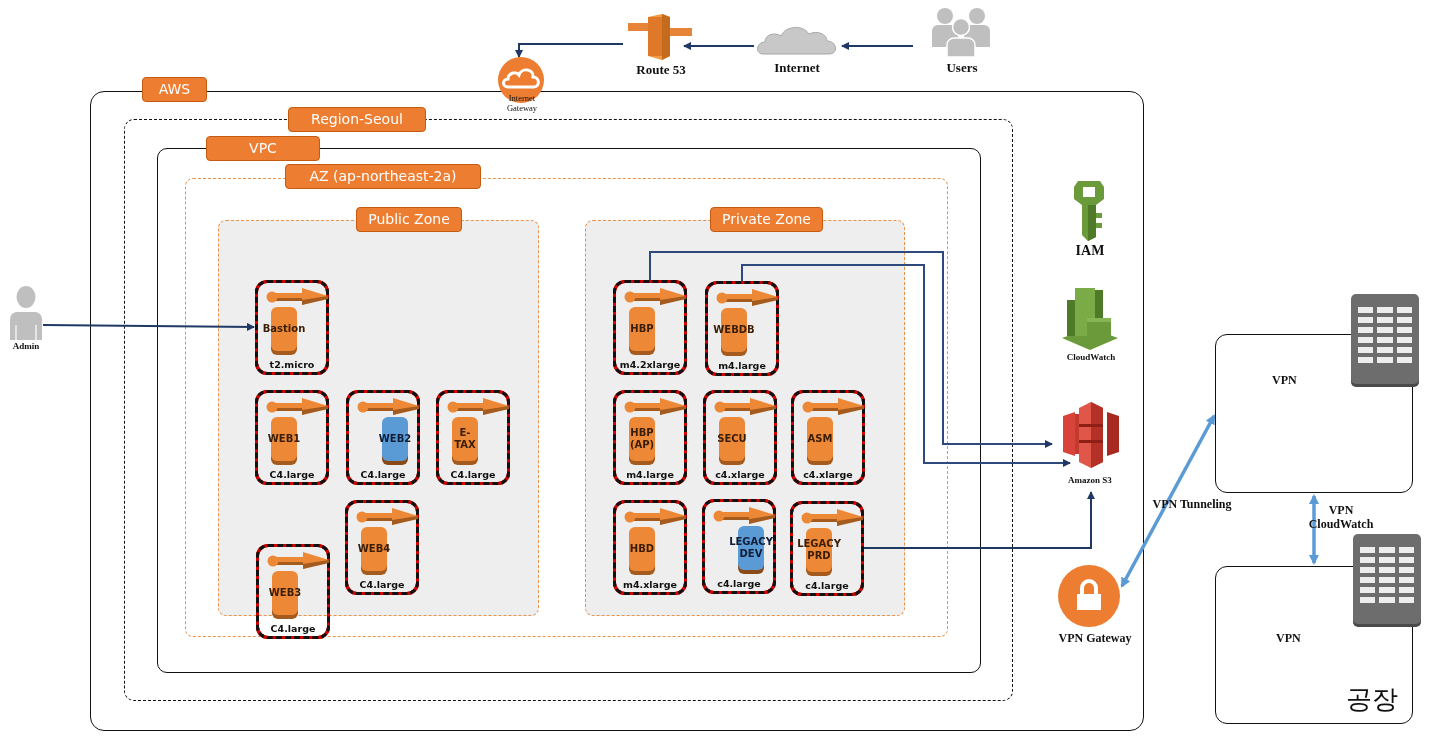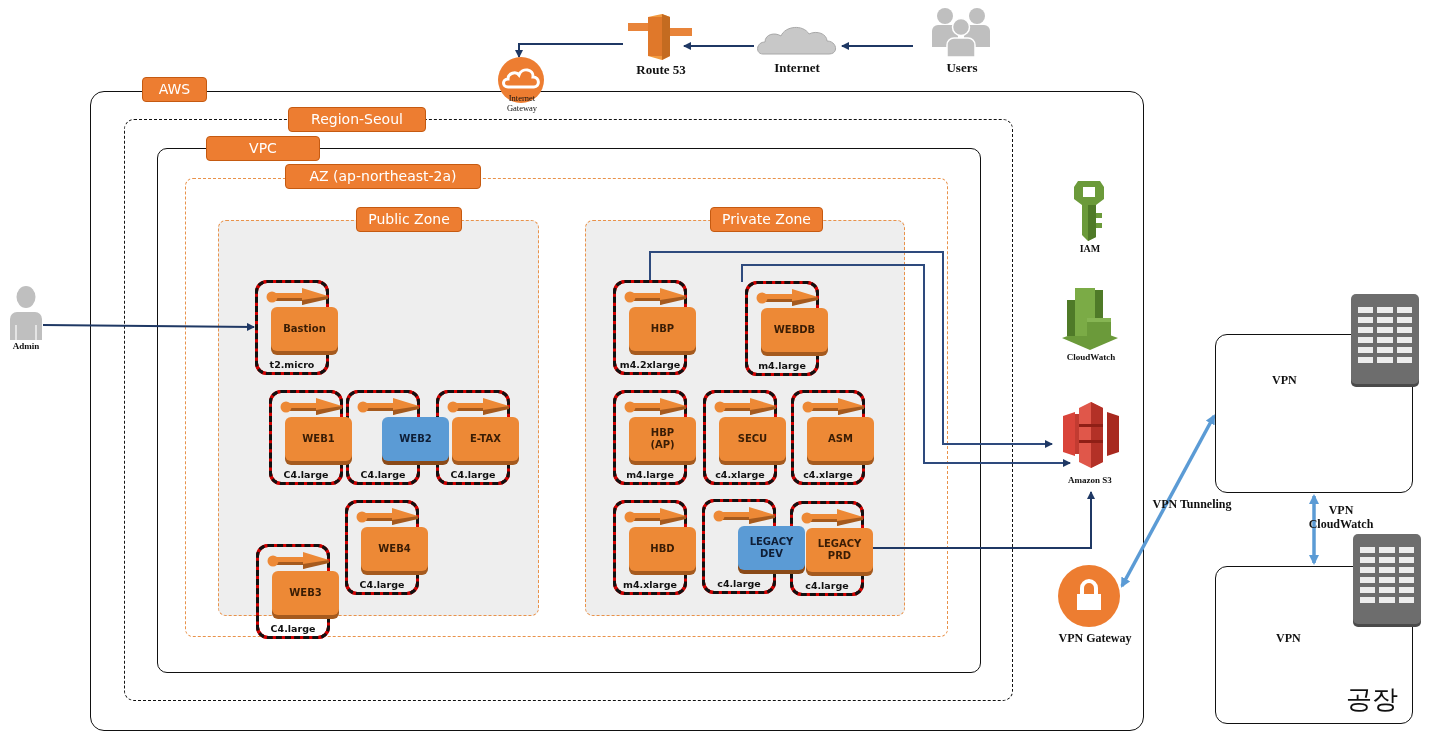--- a/index.html
+++ b/index.html
@@ -12,21 +12,21 @@
   .az-box { left:185px; top:178px; width:763px; height:459px; border:1.3px dashed #e9924a; border-radius:8px; }
   .zone-box { background:#eeeeee; border:1.3px dashed #e9924a; border-radius:8px; }
   .pub-zone { left:218px; top:220px; width:321px; height:396px; }
   .priv-zone { left:585px; top:220px; width:320px; height:396px; }
   .tag { position:absolute; background:#ed7d31; color:#fff; border:1.5px solid #c55a11; border-radius:4px; font-family:"DejaVu Sans", sans-serif; font-size:14px; text-align:center; box-sizing:border-box; line-height:22px; height:25px;margin-left:24px; }
   .inst { position:absolute; width:74px; height:95px; box-sizing:border-box; border:3px dashed #111; border-radius:12px; outline:none; }
   .inst::before { content:""; position:absolute; inset:-3px; border:3px solid #d40000; border-radius:12px; -webkit-mask: none; z-index:0; clip-path: none; opacity:1;
      background: transparent; border-style:solid; border-color:#d40000; }
   .inst .frame2 { position:absolute; inset:-3px; border:3px dashed #111; border-radius:12px; z-index:1; }
   .inst .arrow { position:absolute; left:8px; top:5px; width:62px; height:18px; z-index:2; }
-  .inst .chip { position:absolute; left:13px; top:24px; width:67px; height:44px; background:#ed8936; border-radius:6px; box-shadow:0 4px 0 #a55a1e; z-index:2; display:flex; align-items:center; justify-content:center; text-align:center; font-weight:bold; font-size:10px; color:#3a1d05; line-height:12px; font-family:"DejaVu Sans", sans-serif; }
+  .inst .chip { position:absolute; left:13px; top:24px; width:26px; height:44px; background:#ed8936; border-radius:6px; box-shadow:0 4px 0 #a55a1e; z-index:2; display:flex; align-items:center; justify-content:center; text-align:center; font-weight:bold; font-size:10px; color:#3a1d05; line-height:12px; font-family:"DejaVu Sans", sans-serif; }
   .inst .chip.blue { background:#5b9bd5; box-shadow:0 4px 0 #8a4a18; color:#0f1e36;margin-left:20px; }
   .inst .itype { position:absolute; left:0; right:0; top:76px; text-align:center; font-size:9.5px; font-weight:bold; color:#111; z-index:2; font-family:"DejaVu Sans", sans-serif; }
   .lbl { position:absolute; font-weight:bold; text-align:center; font-family:Liberation Serif, serif; }
   .office { position:absolute; box-sizing:border-box; border:1.3px solid #111; border-radius:12px; background:#fff; }
   .server { position:absolute; width:68px; height:90px; background:#6d6d6d; border-radius:5px; box-shadow:0 3px 0 #4a4a4a; }
   .server .row { position:absolute; left:7px; right:7px; height:6px; display:flex; gap:4px; }
   .server .row span { flex:1; background:#ededed; }
   svg.overlay { position:absolute; left:0; top:0; }
 </style>
 </head>
@@ -122,21 +122,21 @@
       <svg class="arrow" viewBox="0 0 62 18">
         <rect x="6" y="5" width="32" height="7" fill="#ed8936"></rect>
         <rect x="6" y="10" width="32" height="3" fill="#a55a1e"></rect>
         <circle cx="6" cy="9" r="5.5" fill="#ed8936"></circle>
         <path d="M36,0 L62,8 L36,17 Z" fill="#ed8936"></path>
         <path d="M36,12 L62,8 L62,11 L36,17 Z" fill="#a55a1e"></path>
       </svg>
       <div class="chip">Bastion</div>
       <div class="itype">t2.micro</div>
     </div>
-    <div class="inst" style="left: 269px; top: 390px; border: 3px solid rgb(212, 0, 0);">
+    <div class="inst" style="left: 255px; top: 390px; border: 3px solid rgb(212, 0, 0);">
       <div class="frame2"></div>
       <svg class="arrow" viewBox="0 0 62 18">
         <rect x="6" y="5" width="32" height="7" fill="#ed8936"></rect>
         <rect x="6" y="10" width="32" height="3" fill="#a55a1e"></rect>
         <circle cx="6" cy="9" r="5.5" fill="#ed8936"></circle>
         <path d="M36,0 L62,8 L36,17 Z" fill="#ed8936"></path>
         <path d="M36,12 L62,8 L62,11 L36,17 Z" fill="#a55a1e"></path>
       </svg>
       <div class="chip">WEB1</div>
       <div class="itype">C4.large</div>
@@ -196,21 +196,21 @@
       <svg class="arrow" viewBox="0 0 62 18">
         <rect x="6" y="5" width="32" height="7" fill="#ed8936"></rect>
         <rect x="6" y="10" width="32" height="3" fill="#a55a1e"></rect>
         <circle cx="6" cy="9" r="5.5" fill="#ed8936"></circle>
         <path d="M36,0 L62,8 L36,17 Z" fill="#ed8936"></path>
         <path d="M36,12 L62,8 L62,11 L36,17 Z" fill="#a55a1e"></path>
       </svg>
       <div class="chip">HBP</div>
       <div class="itype">m4.2xlarge</div>
     </div>
-    <div class="inst" style="left: 745px; top: 281px; border: 3px solid rgb(212, 0, 0);">
+    <div class="inst" style="left: 705px; top: 281px; border: 3px solid rgb(212, 0, 0);">
       <div class="frame2"></div>
       <svg class="arrow" viewBox="0 0 62 18">
         <rect x="6" y="5" width="32" height="7" fill="#ed8936"></rect>
         <rect x="6" y="10" width="32" height="3" fill="#a55a1e"></rect>
         <circle cx="6" cy="9" r="5.5" fill="#ed8936"></circle>
         <path d="M36,0 L62,8 L36,17 Z" fill="#ed8936"></path>
         <path d="M36,12 L62,8 L62,11 L36,17 Z" fill="#a55a1e"></path>
       </svg>
       <div class="chip">WEBDB</div>
       <div class="itype">m4.large</div>
@@ -289,21 +289,21 @@
     </div>
   </div>
 
 <svg class="abs" style="left:1070px;top:179px;" width="38" height="62" viewBox="0 0 38 62">
   <path d="M8,2 L30,2 L34,8 L34,20 L26,26 L26,58 L18,62 L12,56 L12,26 L4,20 L4,8 Z" fill="#6b9a3a"></path>
   <rect x="13" y="8" width="12" height="10" fill="#fff"></rect>
   <rect x="26" y="34" width="6" height="5" fill="#6b9a3a"></rect>
   <rect x="26" y="44" width="6" height="5" fill="#6b9a3a"></rect>
   <path d="M18,26 L26,26 L26,58 L18,62 Z" fill="#4f7a28"></path>
 </svg>
-<div class="lbl" style="left:1060px;top:243px;width:60px;font-size:10px;">IAM</div>
+<div class="lbl" style="left:1060px;top:243px;width:60px;font-size:14px;">IAM</div>
 
 <svg class="abs" style="left:1060px;top:288px;" width="60" height="62" viewBox="0 0 60 62">
   <path d="M2,50 L30,62 L58,50 L30,40 Z" fill="#6b9a3a"></path>
   <rect x="7" y="12" width="10" height="36" fill="#4f7a28"></rect>
   <rect x="15" y="0" width="20" height="48" fill="#7bab46"></rect>
   <rect x="35" y="2" width="8" height="46" fill="#4f7a28"></rect>
   <rect x="27" y="30" width="24" height="18" fill="#6b9a3a"></rect>
   <rect x="27" y="30" width="24" height="4" fill="#86b553"></rect>
 </svg>
 <div class="lbl" style="left:1055px;top:352px;width:72px;font-size:9px;">CloudWatch</div>

